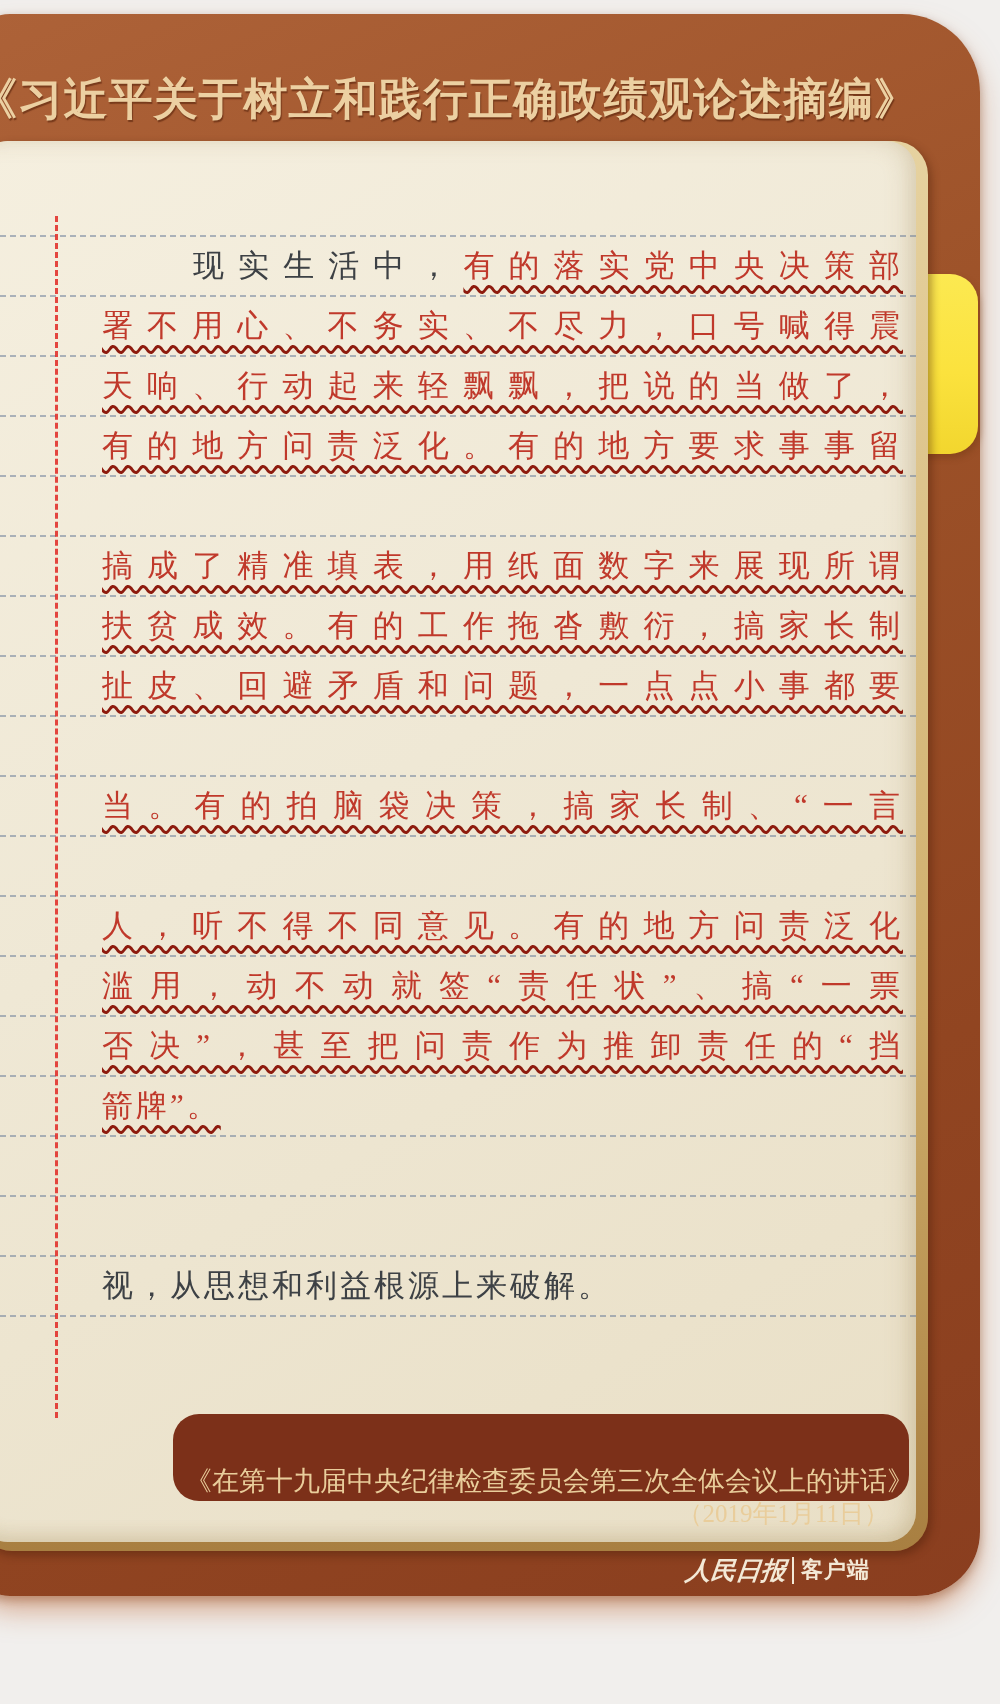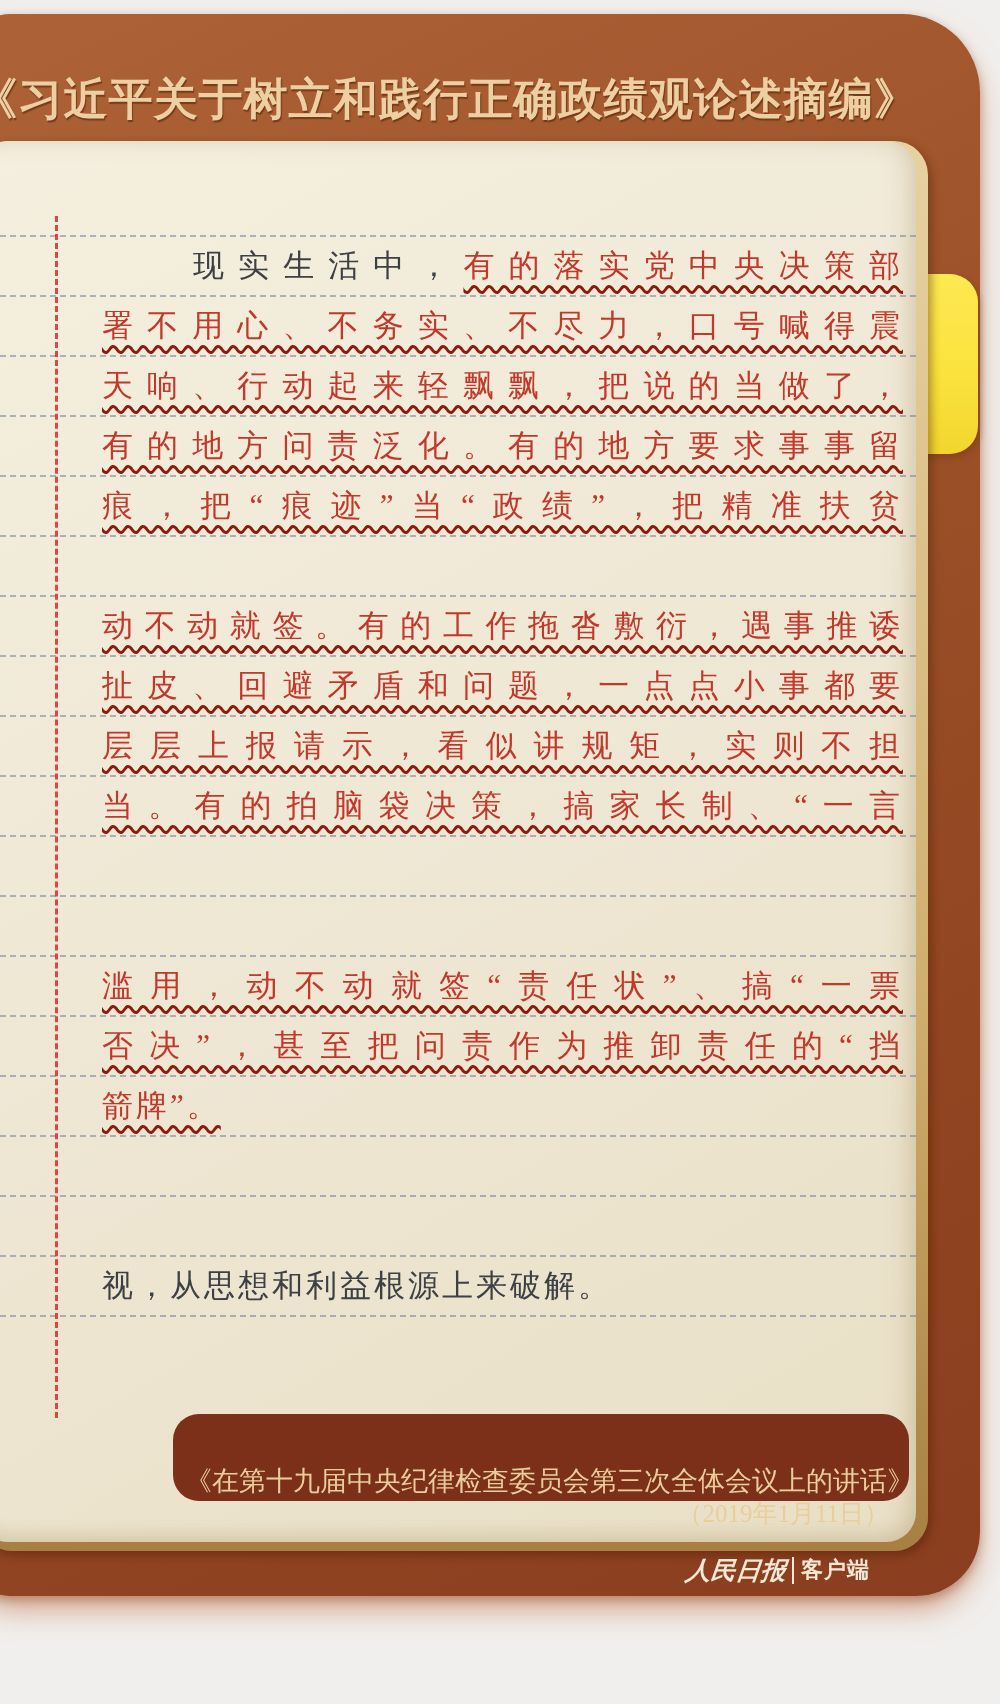--- a/index.html
+++ b/index.html
@@ -124,25 +124,25 @@
     <div class="rule" style="top: 960px;"></div>
     <div class="rule" style="top: 1020px;"></div>
     <div class="rule" style="top: 1080px;"></div>
   </div>
 <div class="margin-line"></div>
 <div class="text-grid" id="text">
     <div class="line indent fill" style="top: 4px;"><span class="plain">现实生活中，</span><span class="mark">有的落实党中央决策部</span></div>
     <div class="line fill" style="top: 124px;"><span class="mark">天响、行动起来轻飘飘，把说的当做了，</span></div>
     <div class="line fill" style="top: 64px;"><span class="mark">署不用心、不务实、不尽力，口号喊得震</span></div>
     <div class="line fill" style="top: 184px;"><span class="mark">有的地方问责泛化。有的地方要求事事留</span></div>
-    <div class="line fill" style="top: 244px;"><span class="mark">痕，把“痕迹”当“政绩”，把精准扶贫</span></div>
-    <div class="line fill" style="top: 364px;"><span class="mark">动不动就签。有的工作拖沓敷衍，遇事推诿</span></div>
+    <div class="line fill" style="top: 304px;"><span class="mark">搞成了精准填表，用纸面数字来展现所谓</span></div>
+    <div class="line fill" style="top: 364px;"><span class="mark">扶贫成效。有的工作拖沓敷衍，搞家长制</span></div>
     <div class="line fill" style="top: 424px;"><span class="mark">扯皮、回避矛盾和问题，一点点小事都要</span></div>
-    <div class="line fill" style="top: 484px;"><span class="mark">层层上报请示，看似讲规矩，实则不担</span></div>
     <div class="line fill" style="top: 544px;"><span class="mark">当。有的拍脑袋决策，搞家长制、“一言</span></div>
+    <div class="line fill" style="top: 664px;"><span class="mark">人，听不得不同意见。有的地方问责泛化</span></div>
     <div class="line fill" style="top: 724px;"><span class="mark">滥用，动不动就签“责任状”、搞“一票</span></div>
     <div class="line fill" style="top: 784px;"><span class="mark">否决”，甚至把问责作为推卸责任的“挡</span></div>
     <div class="line" style="top: 844px;"><span class="mark">箭牌”。</span></div>
     <div class="line" style="top: 1024px;"><span class="plain">视，从思想和利益根源上来破解。</span></div>
   </div>
 
 <div class="cite-box">
   <div class="cite-source">《在第十九届中央纪律检查委员会第三次全体会议上的讲话》</div>
   <div class="cite-date">（2019年1月11日）</div>
 </div>

